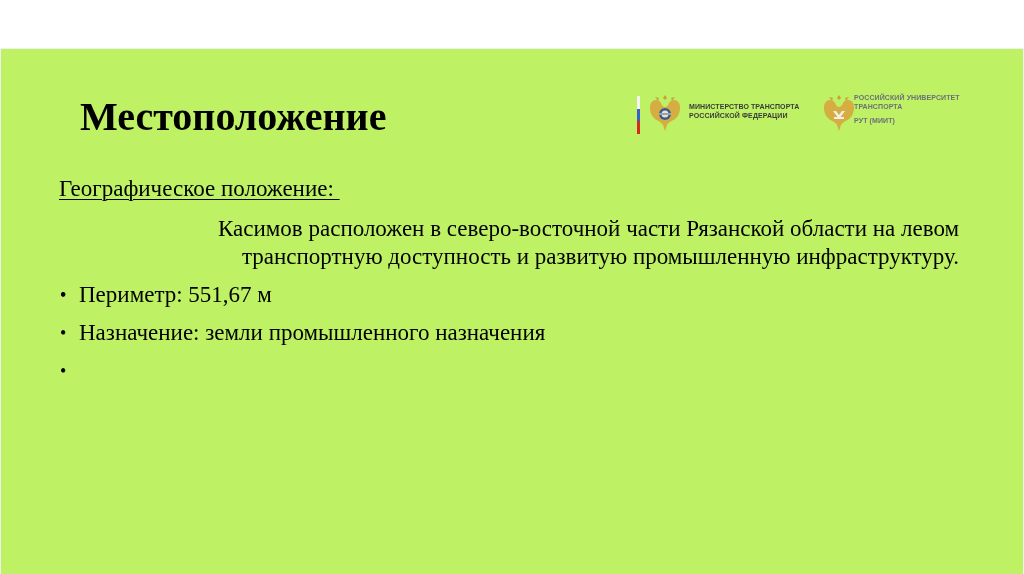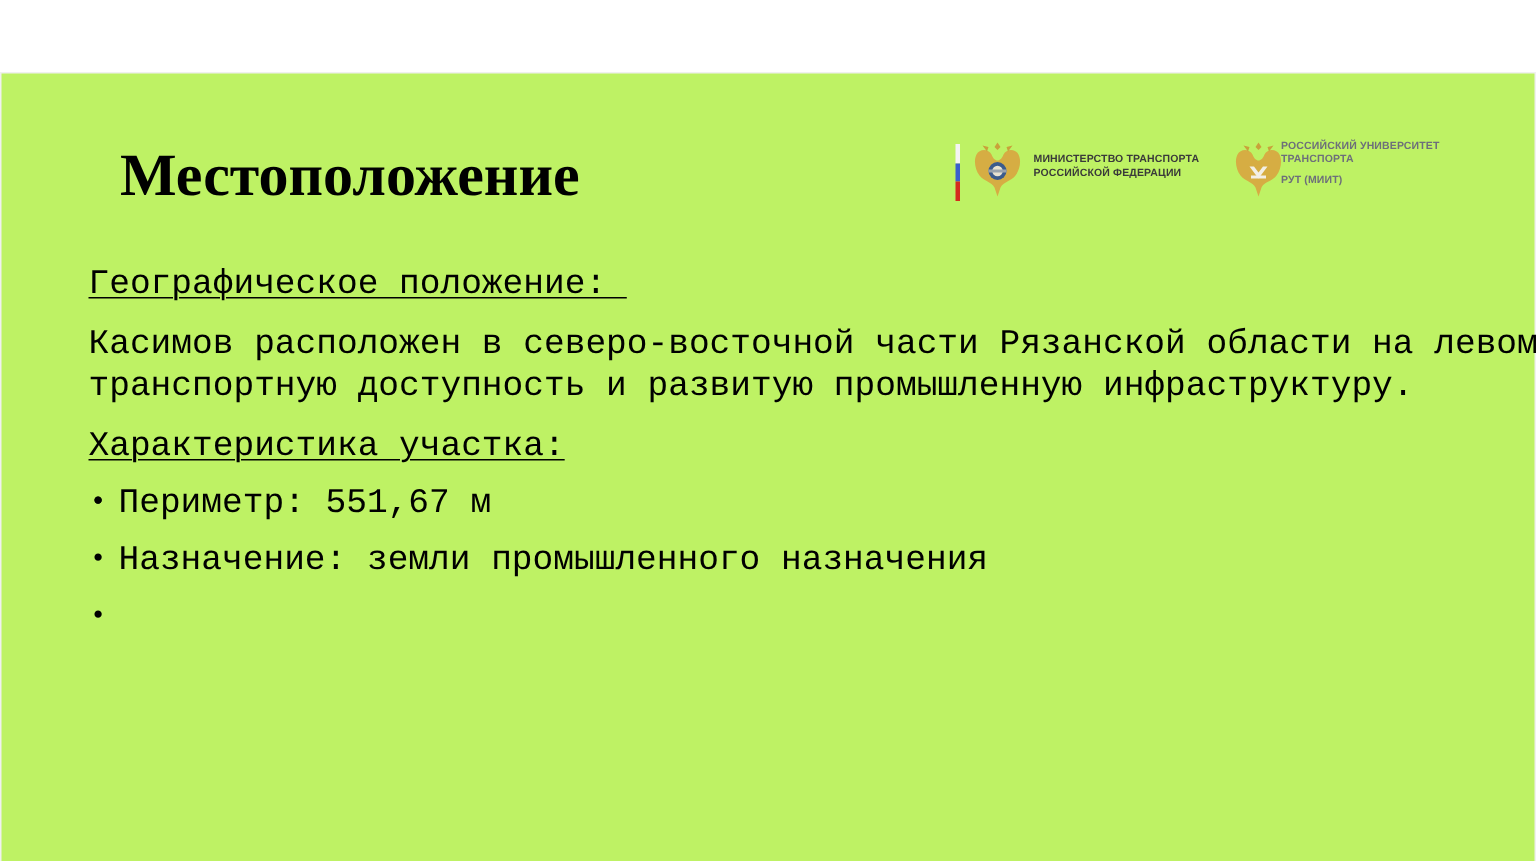--- a/index.html
+++ b/index.html
@@ -65,34 +65,34 @@
     .logo1-text { left: 54px; top: 13px; color: #3a3a3a; }
     .logo2-text { left: 219px; top: 4px; color: #6d6f7a; }
     .logo2-text .sub { margin-top: 5px; }
 
     .content {
       position: absolute;
       left: 58px;
       top: 126px;
       width: 900px;
       font-size: 23px;
-      font-family: Liberation Mono, monospace;
     }
     .section-heading {
       text-decoration: underline;
       text-underline-offset: 3px;
       text-decoration-thickness: 1px;
       line-height: 28px;
       margin: 0;
       white-space: pre;
     }
     .paragraph {
       margin-top: 12px;
       line-height: 28px;
       width: 900px;
+      text-align: right;
     }
     .paragraph .line { display: block; white-space: nowrap; }
     .section-heading.second { margin-top: 12px; }
     ul.bullets {
       list-style: none;
       margin: 6px 0 0 0;
       padding: 0;
     }
     ul.bullets li {
       position: relative;
@@ -153,21 +153,20 @@
     </div>
   </div>
 
   <div class="content">
     <div class="section-heading">Географическое положение: </div>
     <div class="paragraph">
       <span class="line">Касимов расположен в северо-восточной части Рязанской области на левом</span>
       <span class="line">транспортную доступность и развитую промышленную инфраструктуру.</span>
     </div>
 
-    <div class="section-heading second">Характеристика участка:</div>
     <ul class="bullets">
       <li>
         <span class="dot">•</span>
       </li>
       <li>
         <span class="dot">•</span>
         <span>Периметр: 551,67 м</span>
       </li>
       <li>
         <span class="dot">•</span>

